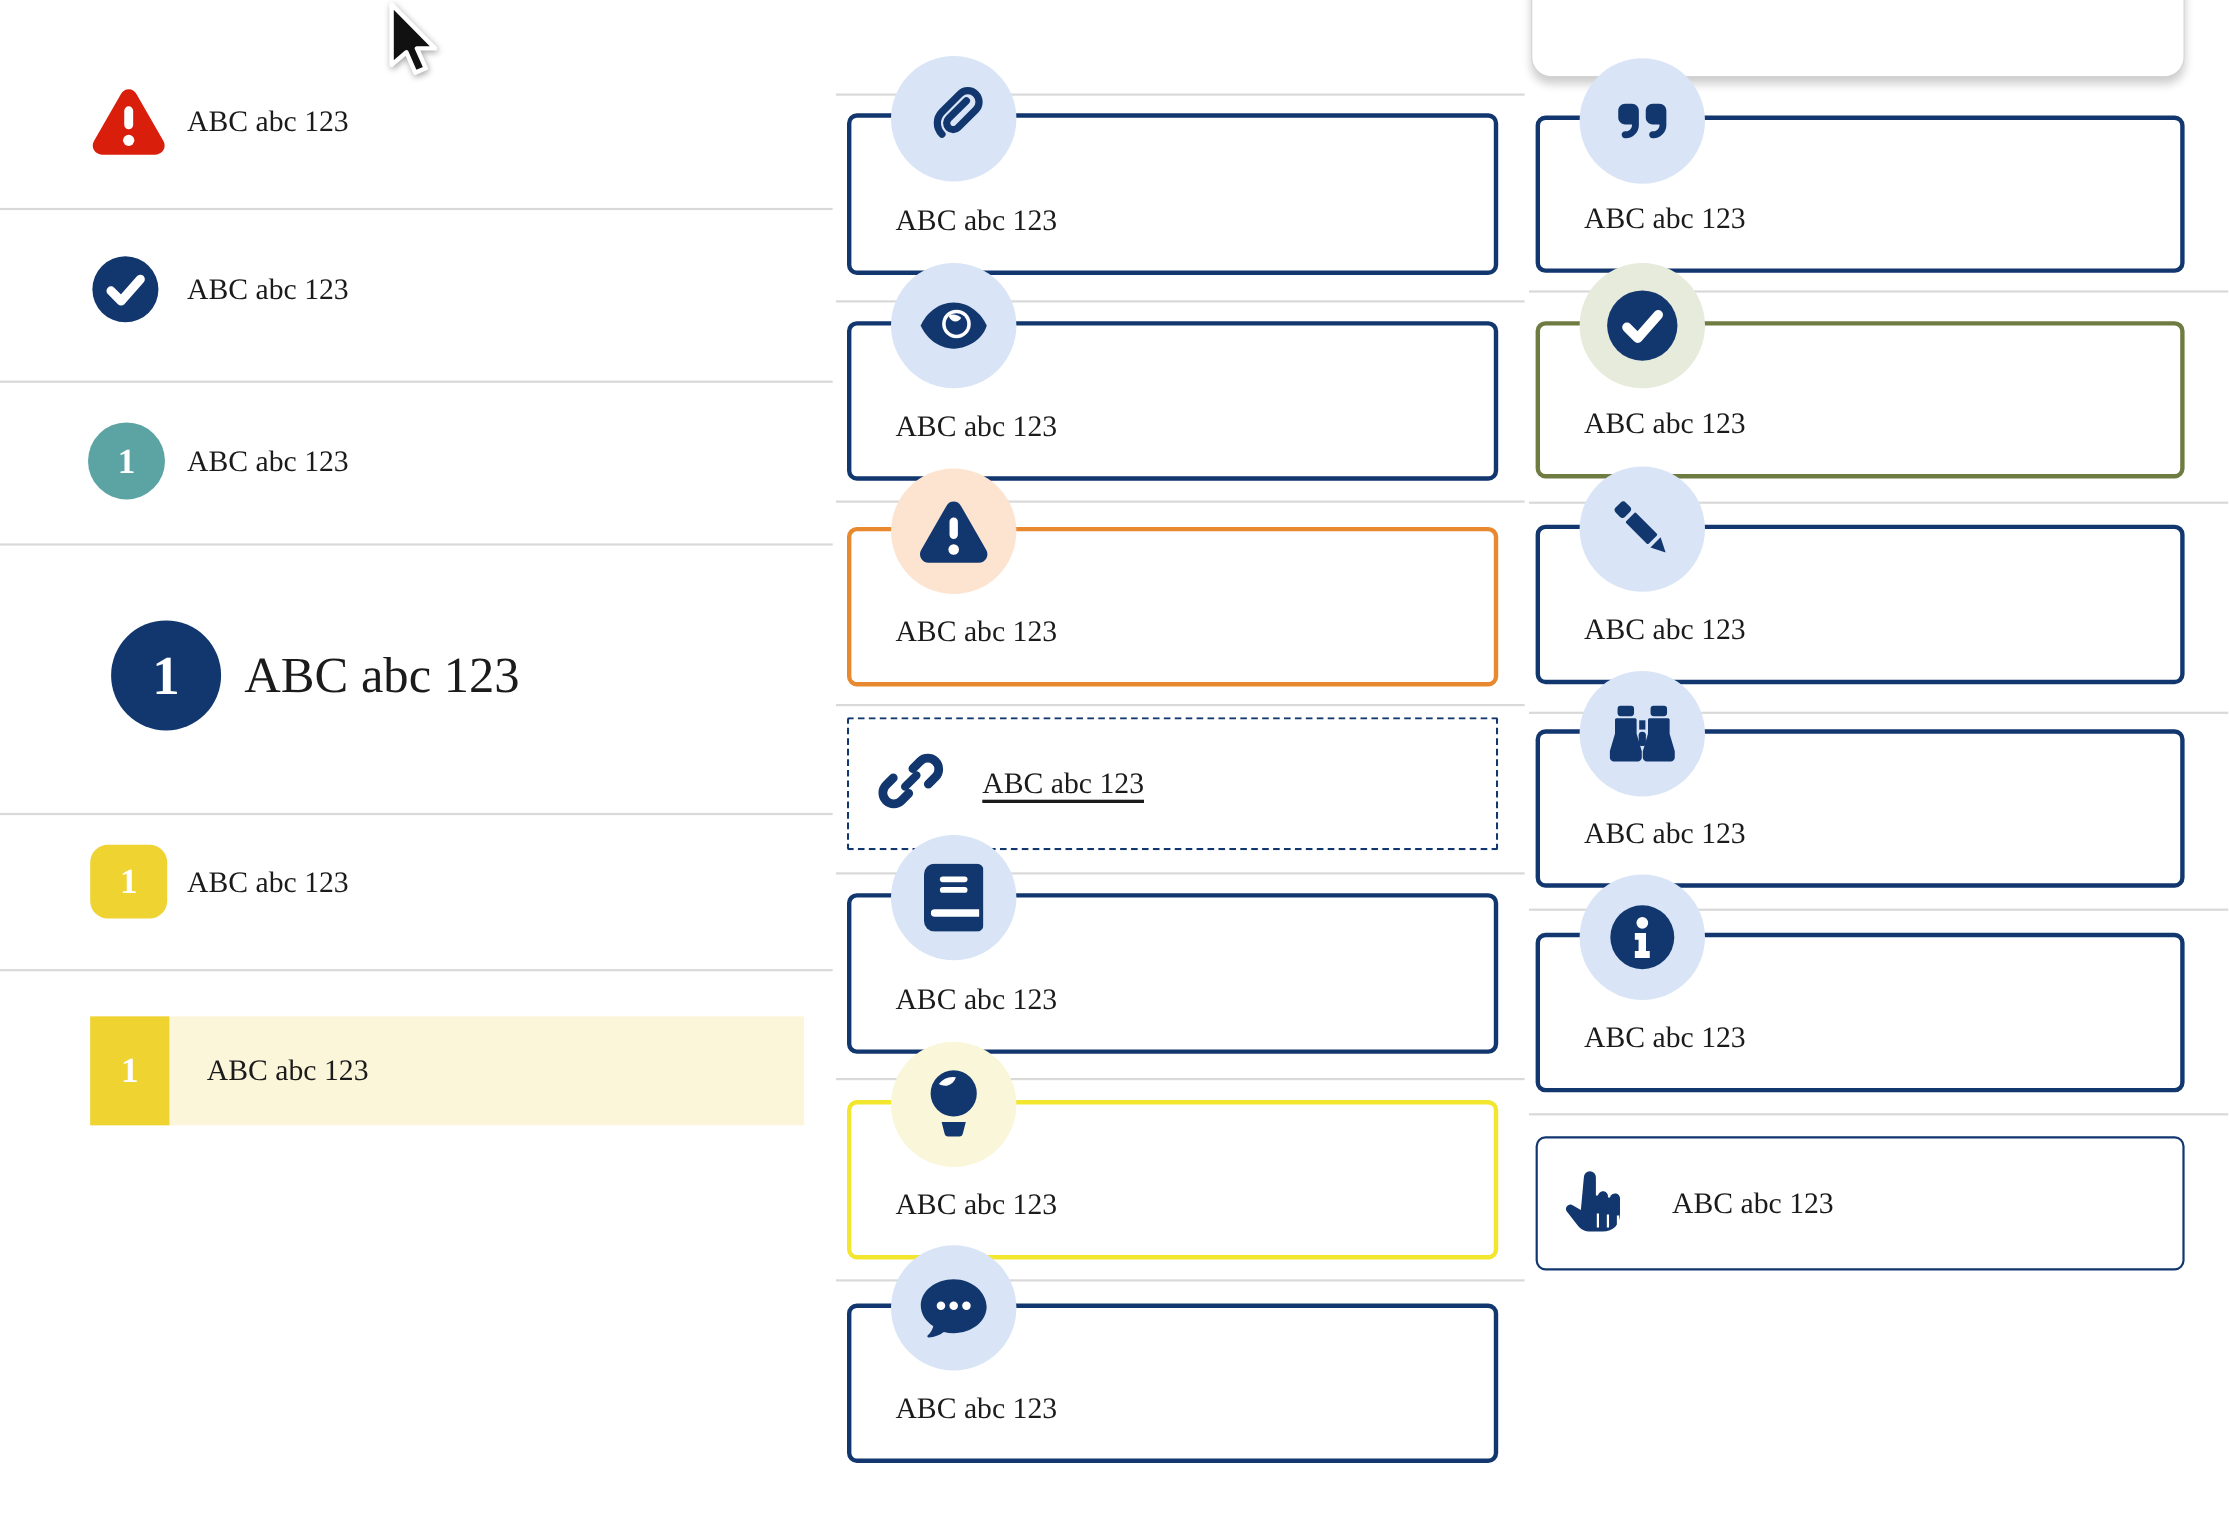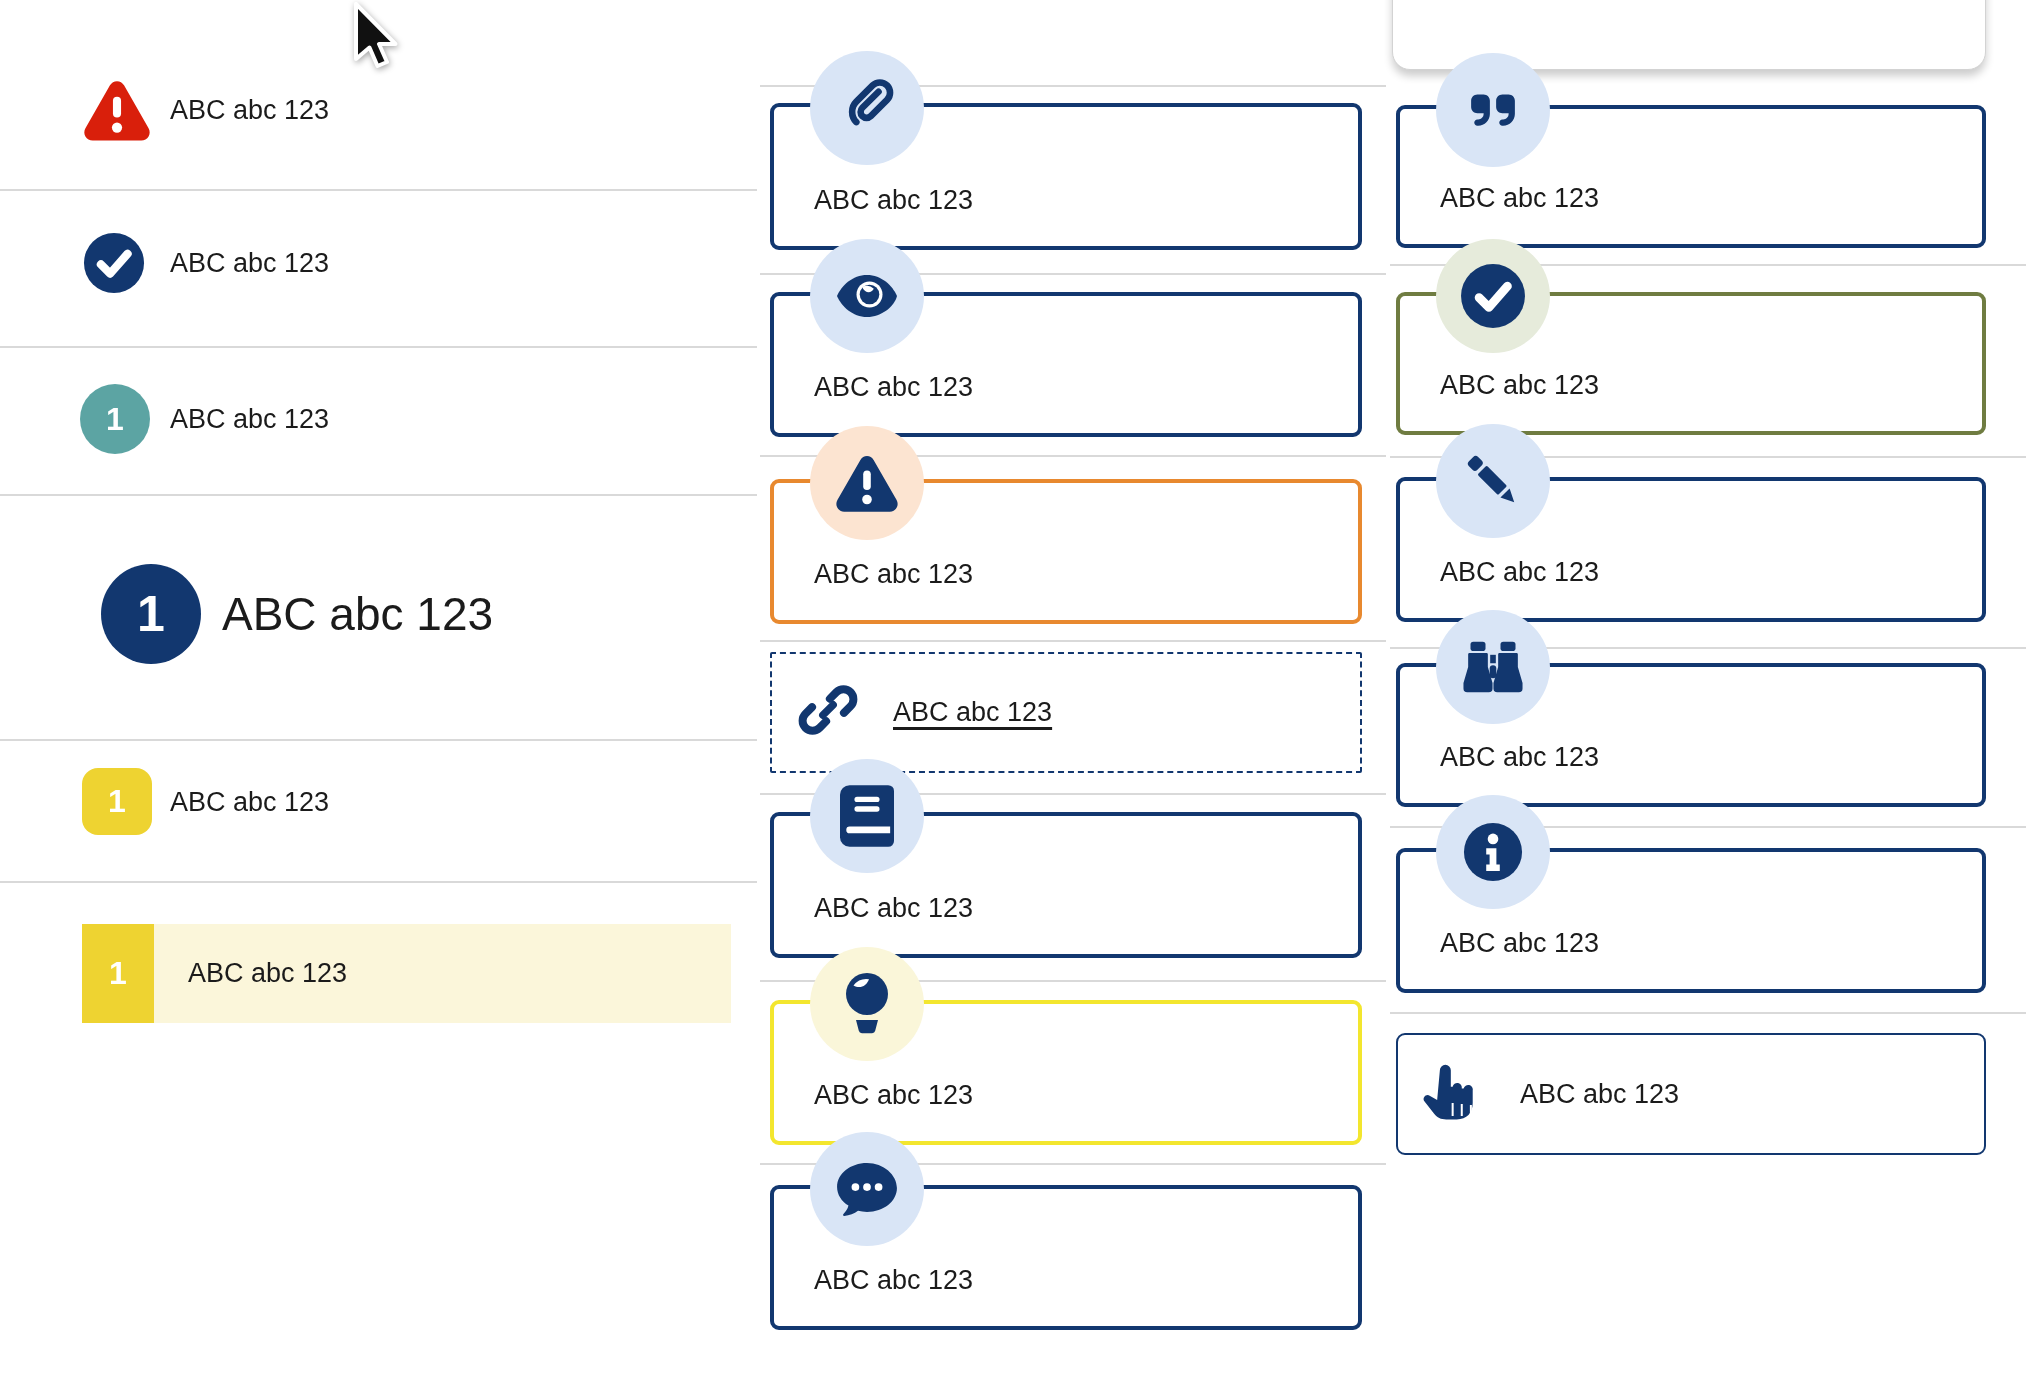--- a/index.html
+++ b/index.html
@@ -3,21 +3,21 @@
 <meta charset="utf-8">
 <style>
   :root{
     --navy:#12376f;
     --blue-circle:#d9e5f6;
     --divider:#d9d9d9;
     --text:#1b1b1b;
   }
   html,body{margin:0;padding:0;background:#fff;}
   .page{position:relative;width:2026px;height:1392px;overflow:hidden;background:#fff;
-        font-family:Liberation Sans, sans-serif;color:var(--text);}
+        font-family:Liberation Serif, serif;color:var(--text);}
   .divider{position:absolute;height:2px;background:var(--divider);z-index:1;}
   .card{position:absolute;background:#fff;border-radius:9px;box-sizing:border-box;z-index:2;}
   .b-navy{border:4px solid var(--navy);}
   .b-orange{border:4px solid #e8892f;}
   .b-yellow{border:4px solid #f3e62e;}
   .b-olive{border:4px solid #6f7c41;}
   .b-dashed{border:2px dashed var(--navy);border-radius:2px;}
   .b-thin{border:2.5px solid var(--navy);}
   .icircle{position:absolute;width:114px;height:114px;border-radius:50%;display:flex;
            align-items:center;justify-content:center;z-index:3;color:var(--navy);}

